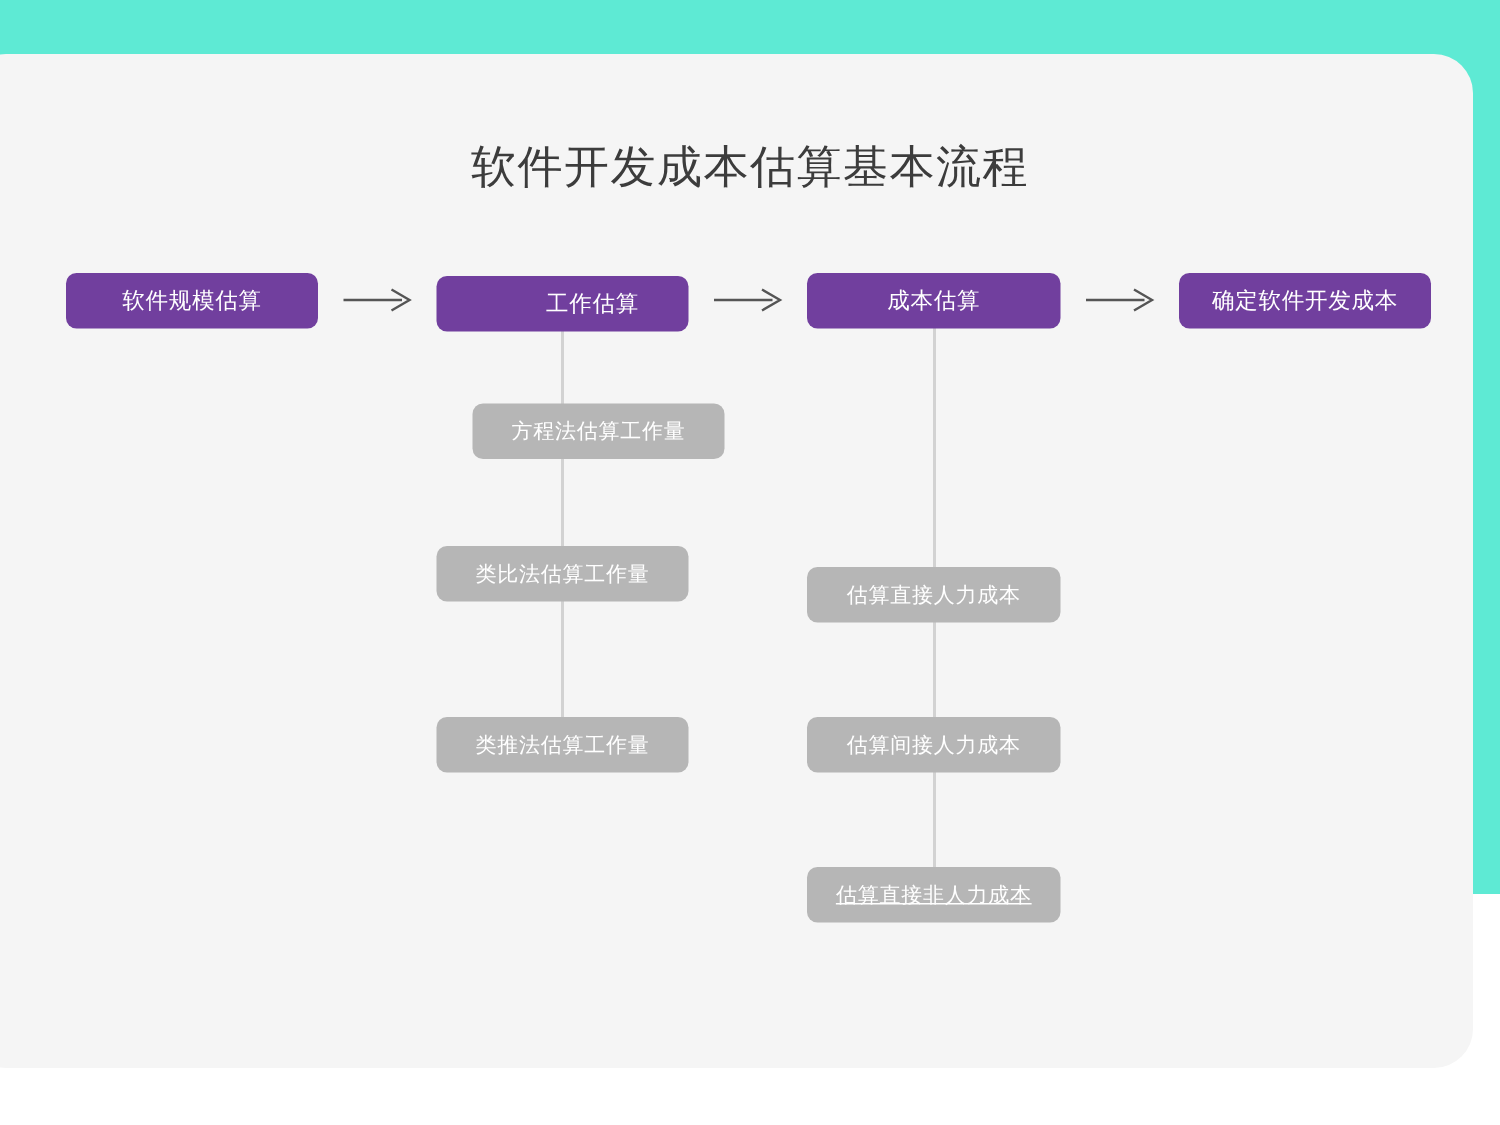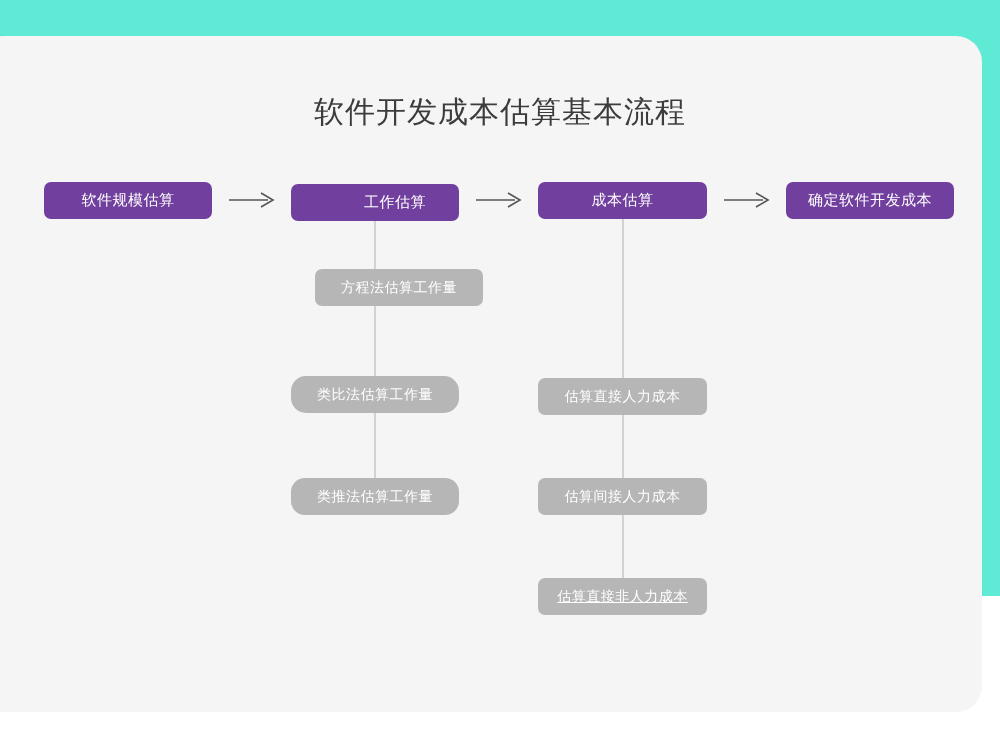--- a/index.html
+++ b/index.html
@@ -123,20 +123,20 @@
 
   <div class="stage-node" style="left:44px; top:182px; width:168px;">软件规模估算</div>
 
   <div class="stage-node" style="left:291px; top:184px; width:168px;padding-left:40px;">工作估算</div>
 
   <div class="stage-node" style="left:538px; top:182px; width:169px;font-family:Liberation Serif, serif;">成本估算</div>
 
   <div class="stage-node" style="left:786px; top:182px; width:168px;">确定软件开发成本</div>
 
   <div class="sub-node" style="left:291px; top:269px; width:168px;margin-left:24px;">方程法估算工作量</div>
-  <div class="sub-node" style="left:291px; top:376px; width:168px;border-radius:15px;">类比法估算工作量</div>
-  <div class="sub-node" style="left:291px; top:478px; width:168px;border-radius:14px;">类推法估算工作量</div>
+  <div class="sub-node" style="left:291px; top:364px; width:168px;">类比法估算工作量</div>
+  <div class="sub-node" style="left:291px; top:478px; width:168px;">类推法估算工作量</div>
 
   <div class="sub-node" style="left:538px; top:478px; width:169px;">估算间接人力成本</div>
   <div class="sub-node" style="left:538px; top:378px; width:169px;">估算直接人力成本</div>
   <div class="sub-node" style="left:538px; top:578px; width:169px;text-decoration:underline;">估算直接非人力成本</div>
 
 </div>
 
 </body></html>

